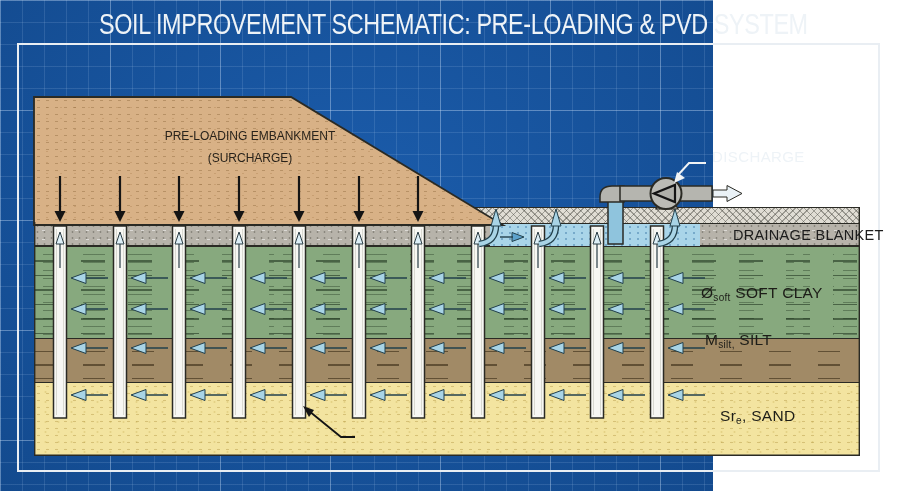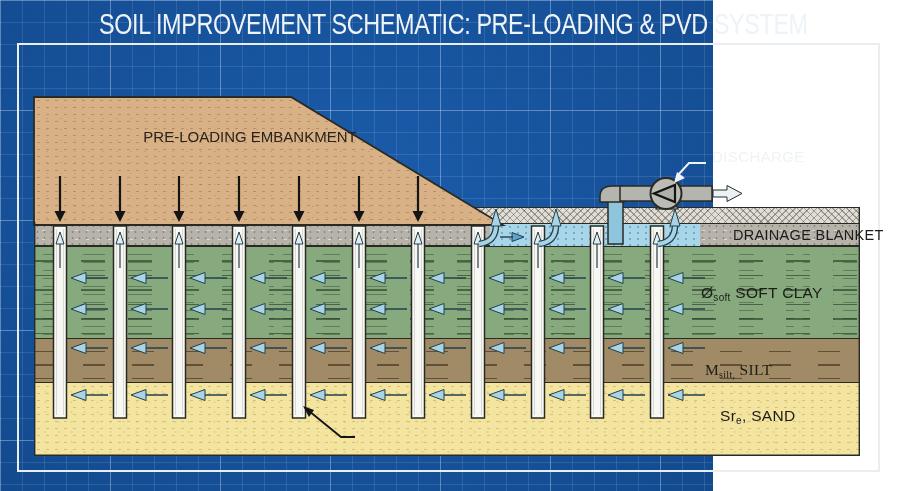--- a/index.html
+++ b/index.html
@@ -51,27 +51,27 @@
       repeating-linear-gradient(-45deg, rgba(62,62,55,.42) 0 1px, transparent 1px 5px);}
   #embankment{left:34px;top:97px;width:469px;height:129px;background-color:#d8b186;
     background-image:
       radial-gradient(rgba(105,70,25,.30) 1px, transparent 1.2px),
       radial-gradient(rgba(140,95,40,.22) 1px, transparent 1.2px);
     background-size:9px 7px,14px 11px;background-position:0 0,6px 5px;
     clip-path:polygon(0 0, 257px 0, 469px 128px, 0 128px);}
   #overlay{position:absolute;left:0;top:0;width:900px;height:491px;}
   .lbl{position:absolute;white-space:nowrap;color:#1d1d18;}
   #lbl-embankment{left:95px;top:126px;width:310px;text-align:center;
-    font-size:15px;line-height:21.5px;color:#29231b;}
+    font-size:12px;line-height:21.5px;color:#29231b;}
   #lbl-discharge{left:712px;top:148px;font-size:15px;letter-spacing:.4px;color:#eef3f7;}
   #lbl-blanket{left:701px;top:227px;font-size:14.5px;color:#1c1c1c;letter-spacing:.3px;padding-left:32px;}
   .soil-lbl{font-size:15.5px;letter-spacing:.3px;}
   .soil-lbl sub{font-size:10px;vertical-align:-3px;}
   #lbl-clay{left:701px;top:284px;}
-  #lbl-silt{left:705px;top:361px;font-family:Liberation Serif, serif;}
+  #lbl-silt{left:705px;top:331px;}
   #lbl-sand{left:720px;top:407px;}
   #lbl-pvd{left:357px;top:429px;font-size:15px;color:#171717;}
 </style>
 </head>
 <body>
 
 <div id="app">
   <div id="title">SOIL IMPROVEMENT SCHEMATIC: PRE-LOADING &amp; PVD SYSTEM</div>
   <div id="frame"></div>
 
@@ -272,20 +272,21 @@
       <polygon points="713,190 727,190 727,185.5 742,193.5 727,201.5 727,197 713,197" fill="#eaf2f7" stroke="#2a2a24" stroke-width="1"></polygon>
       <path d="M706,163 L689,163 L678,175" fill="none" stroke-width="2" stroke="#f0f3f5"></path>
       <polygon points="674,183 677,172 685,178" fill="#f0f3f5"></polygon>
       <path d="M355,437 L341,437 L309,411" fill="none" stroke-width="1.8" stroke="#141414"></path>
       <polygon points="303,406 314,410 309,417" fill="#141414"></polygon>
     </g>
   </svg>
 
   <div id="lbl-embankment" class="lbl">
     <div>PRE-LOADING EMBANKMENT</div>
+    <div>(SURCHARGE)</div>
   </div>
   <div id="lbl-discharge" class="lbl">DISCHARGE</div>
   <div id="lbl-blanket" class="lbl">DRAINAGE BLANKET</div>
 
   <div id="lbl-clay" class="lbl soil-lbl">
     <span>Ø</span><sub>soft</sub><span> SOFT CLAY</span>
   </div>
   <div id="lbl-silt" class="lbl soil-lbl">
     <span>M</span><sub>silt,</sub><span> SILT</span>
   </div>

